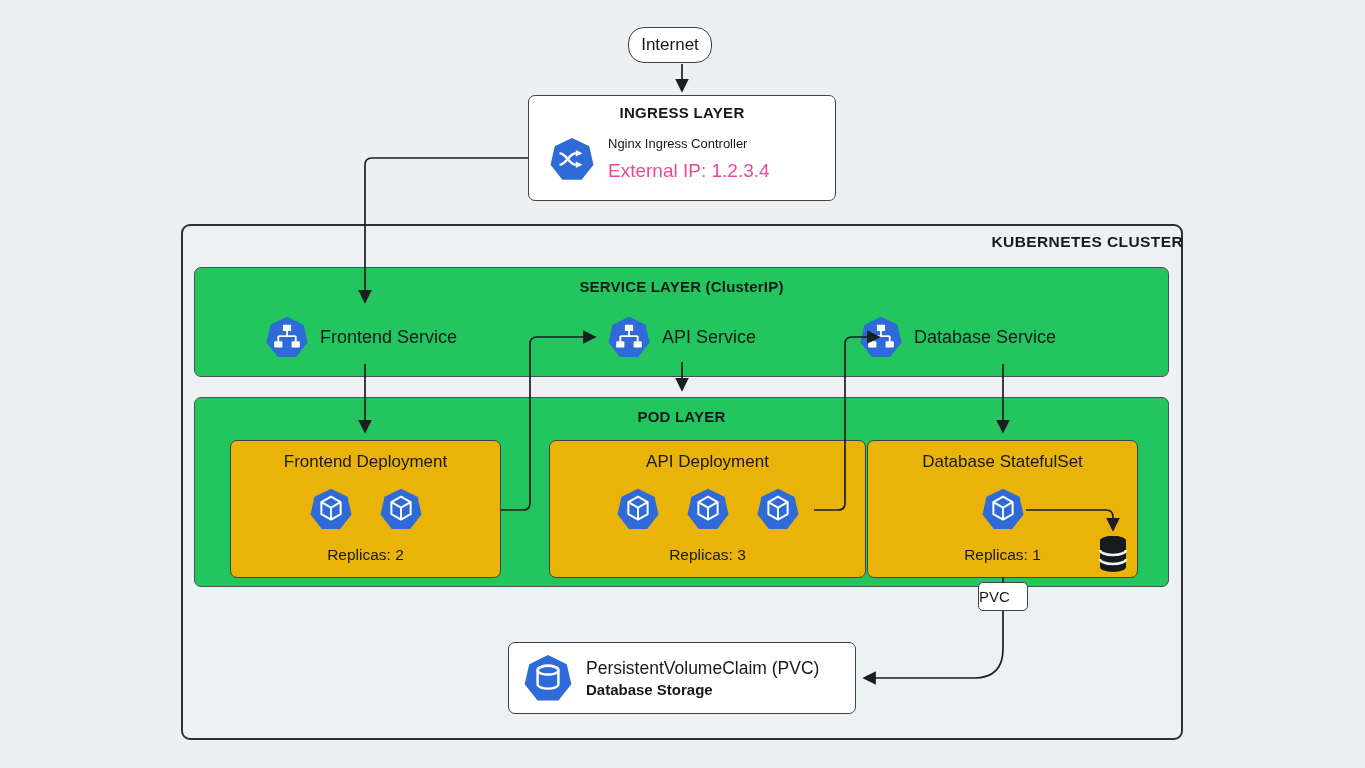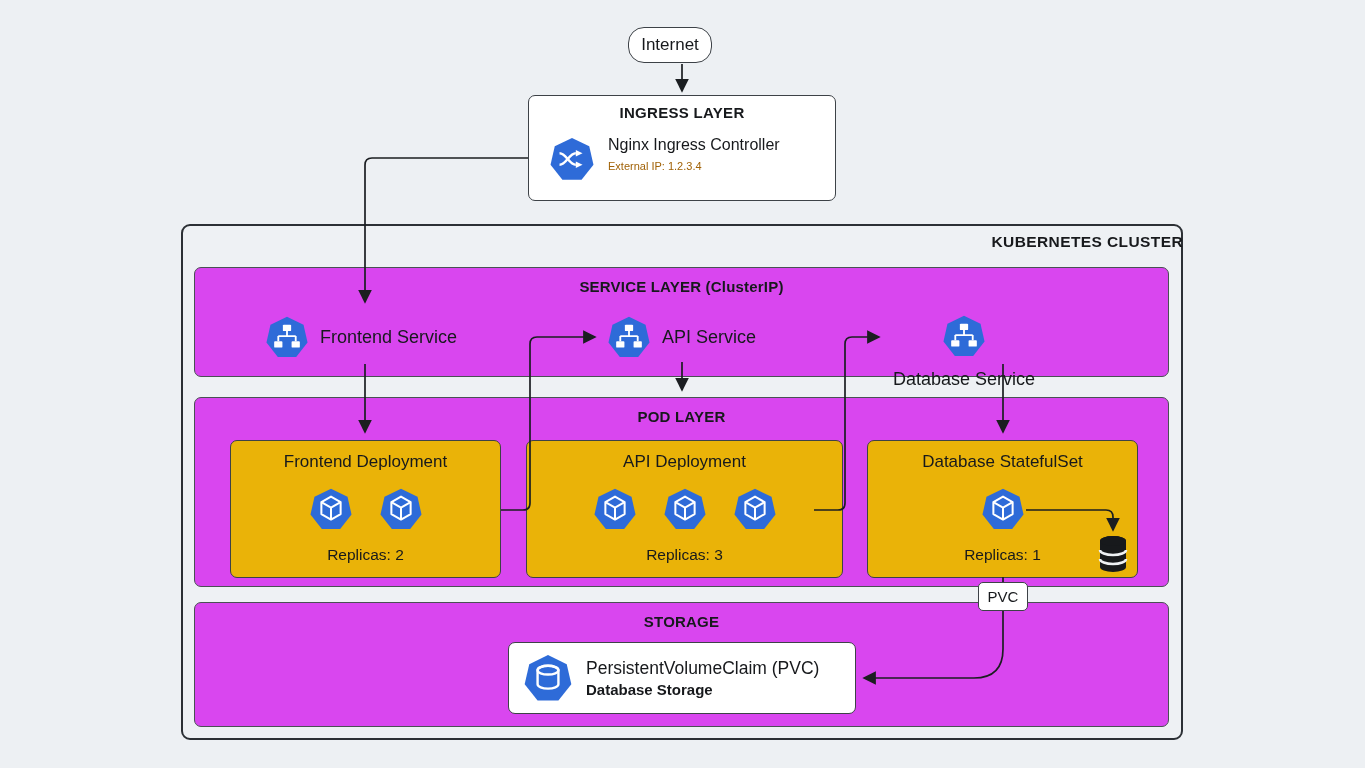--- a/index.html
+++ b/index.html
@@ -15,28 +15,28 @@
     box-sizing:border-box;
   }
   
   .internet-box { left:628px; top:27px; width:84px; height:36px;
     display:flex; align-items:center; justify-content:center;
     font-size:17px; font-weight:500; border-radius:16px; z-index:10; }
   .ingress-box { left:528px; top:95px; width:308px; height:106px; z-index:10; }
   .ingress-title { position:absolute; top:8px; left:0; width:100%; text-align:center;
     font-size:15px; font-weight:600; letter-spacing:.3px; }
   .ingress-icon { position:absolute; left:20px; top:40px; width:46px; height:46px; }
-  .ingress-name { position:absolute; left:79px; top:40px; font-size:16px; font-weight:500; }
-  .ingress-ip { position:absolute; left:79px; top:64px; font-size:11px; font-weight:400; color:#a16207; }
+  .ingress-name { position:absolute; left:79px; top:40px; font-size:13px; font-weight:500; }
+  .ingress-ip { position:absolute; left:79px; top:64px; font-size:19px; font-weight:400; color:#ec4899; }
   
   .cluster-box { left:181px; top:224px; width:1002px; height:516px;
     background:#eef1f4; border:2px solid #2c3035; border-radius:9px; z-index:1; }
   .cluster-title { position:absolute; top:233px; left:181px; width:1002px; text-align:right;
     font-size:15.5px; font-weight:700; letter-spacing:.4px; z-index:2; }
-  .layer-box { position:absolute; background:#d946ef; border:1.4px solid #4a5055;
+  .layer-box { position:absolute; background:#22c55e; border:1.4px solid #4a5055;
     border-radius:7px; box-sizing:border-box; z-index:2; }
   .layer-title { position:absolute; top:10px; left:0; width:100%; text-align:center;
     font-size:15px; font-weight:600; letter-spacing:.2px; }
   .service-layer { left:194px; top:267px; width:975px; height:110px; }
   .pod-layer { left:194px; top:397px; width:975px; height:190px; }
   .storage-layer { left:194px; top:602px; width:975px; height:125px; }
   .service-item { position:absolute; display:flex; align-items:center; gap:11px; height:46px; }
   .icon44 { width:44px; height:44px; flex:0 0 44px; }
   .icon50 { width:50px; height:50px; flex:0 0 50px; }
   .service-label { font-size:18px; font-weight:500; white-space:nowrap; }
@@ -45,21 +45,21 @@
     border:1.5px solid #3d4247; border-radius:7px; box-sizing:border-box;
     display:flex; flex-direction:column; align-items:center;
     justify-content:space-between; padding:11px 0 13px; z-index:3; }
   .workload-title { font-size:17px; font-weight:500; }
   .pods-row { display:flex; gap:26px; align-items:center; }
   .replicas { font-size:15.5px; font-weight:400; }
   .db-cyl { position:absolute; left:1096px; top:534px; width:34px; height:40px; z-index:6; }
   
   .pvc-badge { position:absolute; left:978px; top:582px; width:50px; height:29px;
     background:#fff; border:1.5px solid #3d4247; border-radius:5px;
-    display:flex; align-items:center; justify-content:center;
+    display:flex; align-items:center; 
     font-size:15px; font-weight:500; z-index:6; box-sizing:border-box; }
   .pvc-box { position:absolute; left:508px; top:642px; width:348px; height:72px;
     background:#fff; border:1.5px solid #3d4247; border-radius:7px;
     box-sizing:border-box; display:flex; align-items:center; gap:13px;
     padding-left:14px; z-index:3; }
   .pvc-title { font-size:17.5px; font-weight:500; }
   .pvc-sub { font-size:15px; font-weight:600; margin-top:2px; }
   .connectors { position:absolute; left:0; top:0; width:1365px; height:768px;
     pointer-events:none; z-index:5; }
   .hidden-defs { position:absolute; width:0; height:0; overflow:hidden; }
@@ -148,21 +148,21 @@
           <use href="#icon-service"></use>
         </svg>
       <span class="service-label">API Service</span>
     </div>
     <div class="service-item" style="left:70px; top:46px;">
       <svg class="icon44">
           <use href="#icon-service"></use>
         </svg>
       <span class="service-label">Frontend Service</span>
     </div>
-    <div class="service-item" style="left:698px; top:46px;flex-direction:column;">
+    <div class="service-item" style="left:664px; top:46px;">
       <svg class="icon44">
           <use href="#icon-service"></use>
         </svg>
       <span class="service-label">Database Service</span>
     </div>
   </div>
 
   <div class="layer-box pod-layer">
     <div class="layer-title">POD LAYER</div>
   </div>
@@ -173,21 +173,21 @@
       <svg class="icon44">
           <use href="#icon-pod"></use>
         </svg>
       <svg class="icon44">
           <use href="#icon-pod"></use>
         </svg>
     </div>
     <div class="replicas">Replicas: 2</div>
   </div>
 
-  <div class="workload-card" style="left:526px; width:317px;justify-content:space-between;">
+  <div class="workload-card" style="left:549px; width:317px;justify-content:space-between;">
     <div class="workload-title">API Deployment</div>
     <div class="pods-row">
       <svg class="icon44">
           <use href="#icon-pod"></use>
         </svg>
       <svg class="icon44">
           <use href="#icon-pod"></use>
         </svg>
       <svg class="icon44">
           <use href="#icon-pod"></use>
@@ -207,23 +207,20 @@
   </div>
 
   <svg class="db-cyl">
       <use href="#icon-db"></use>
     </svg>
 
   <div class="pvc-badge">
     <span>PVC</span>
   </div>
 
-  <div class="layer-box storage-layer">
-    <div class="layer-title">STORAGE</div>
-  </div>
 
   <div class="pvc-box">
     <svg class="icon50">
         <use href="#icon-storage"></use>
       </svg>
     <div>
       <div class="pvc-title">PersistentVolumeClaim (PVC)</div>
       <div class="pvc-sub">Database Storage</div>
     </div>
   </div>

